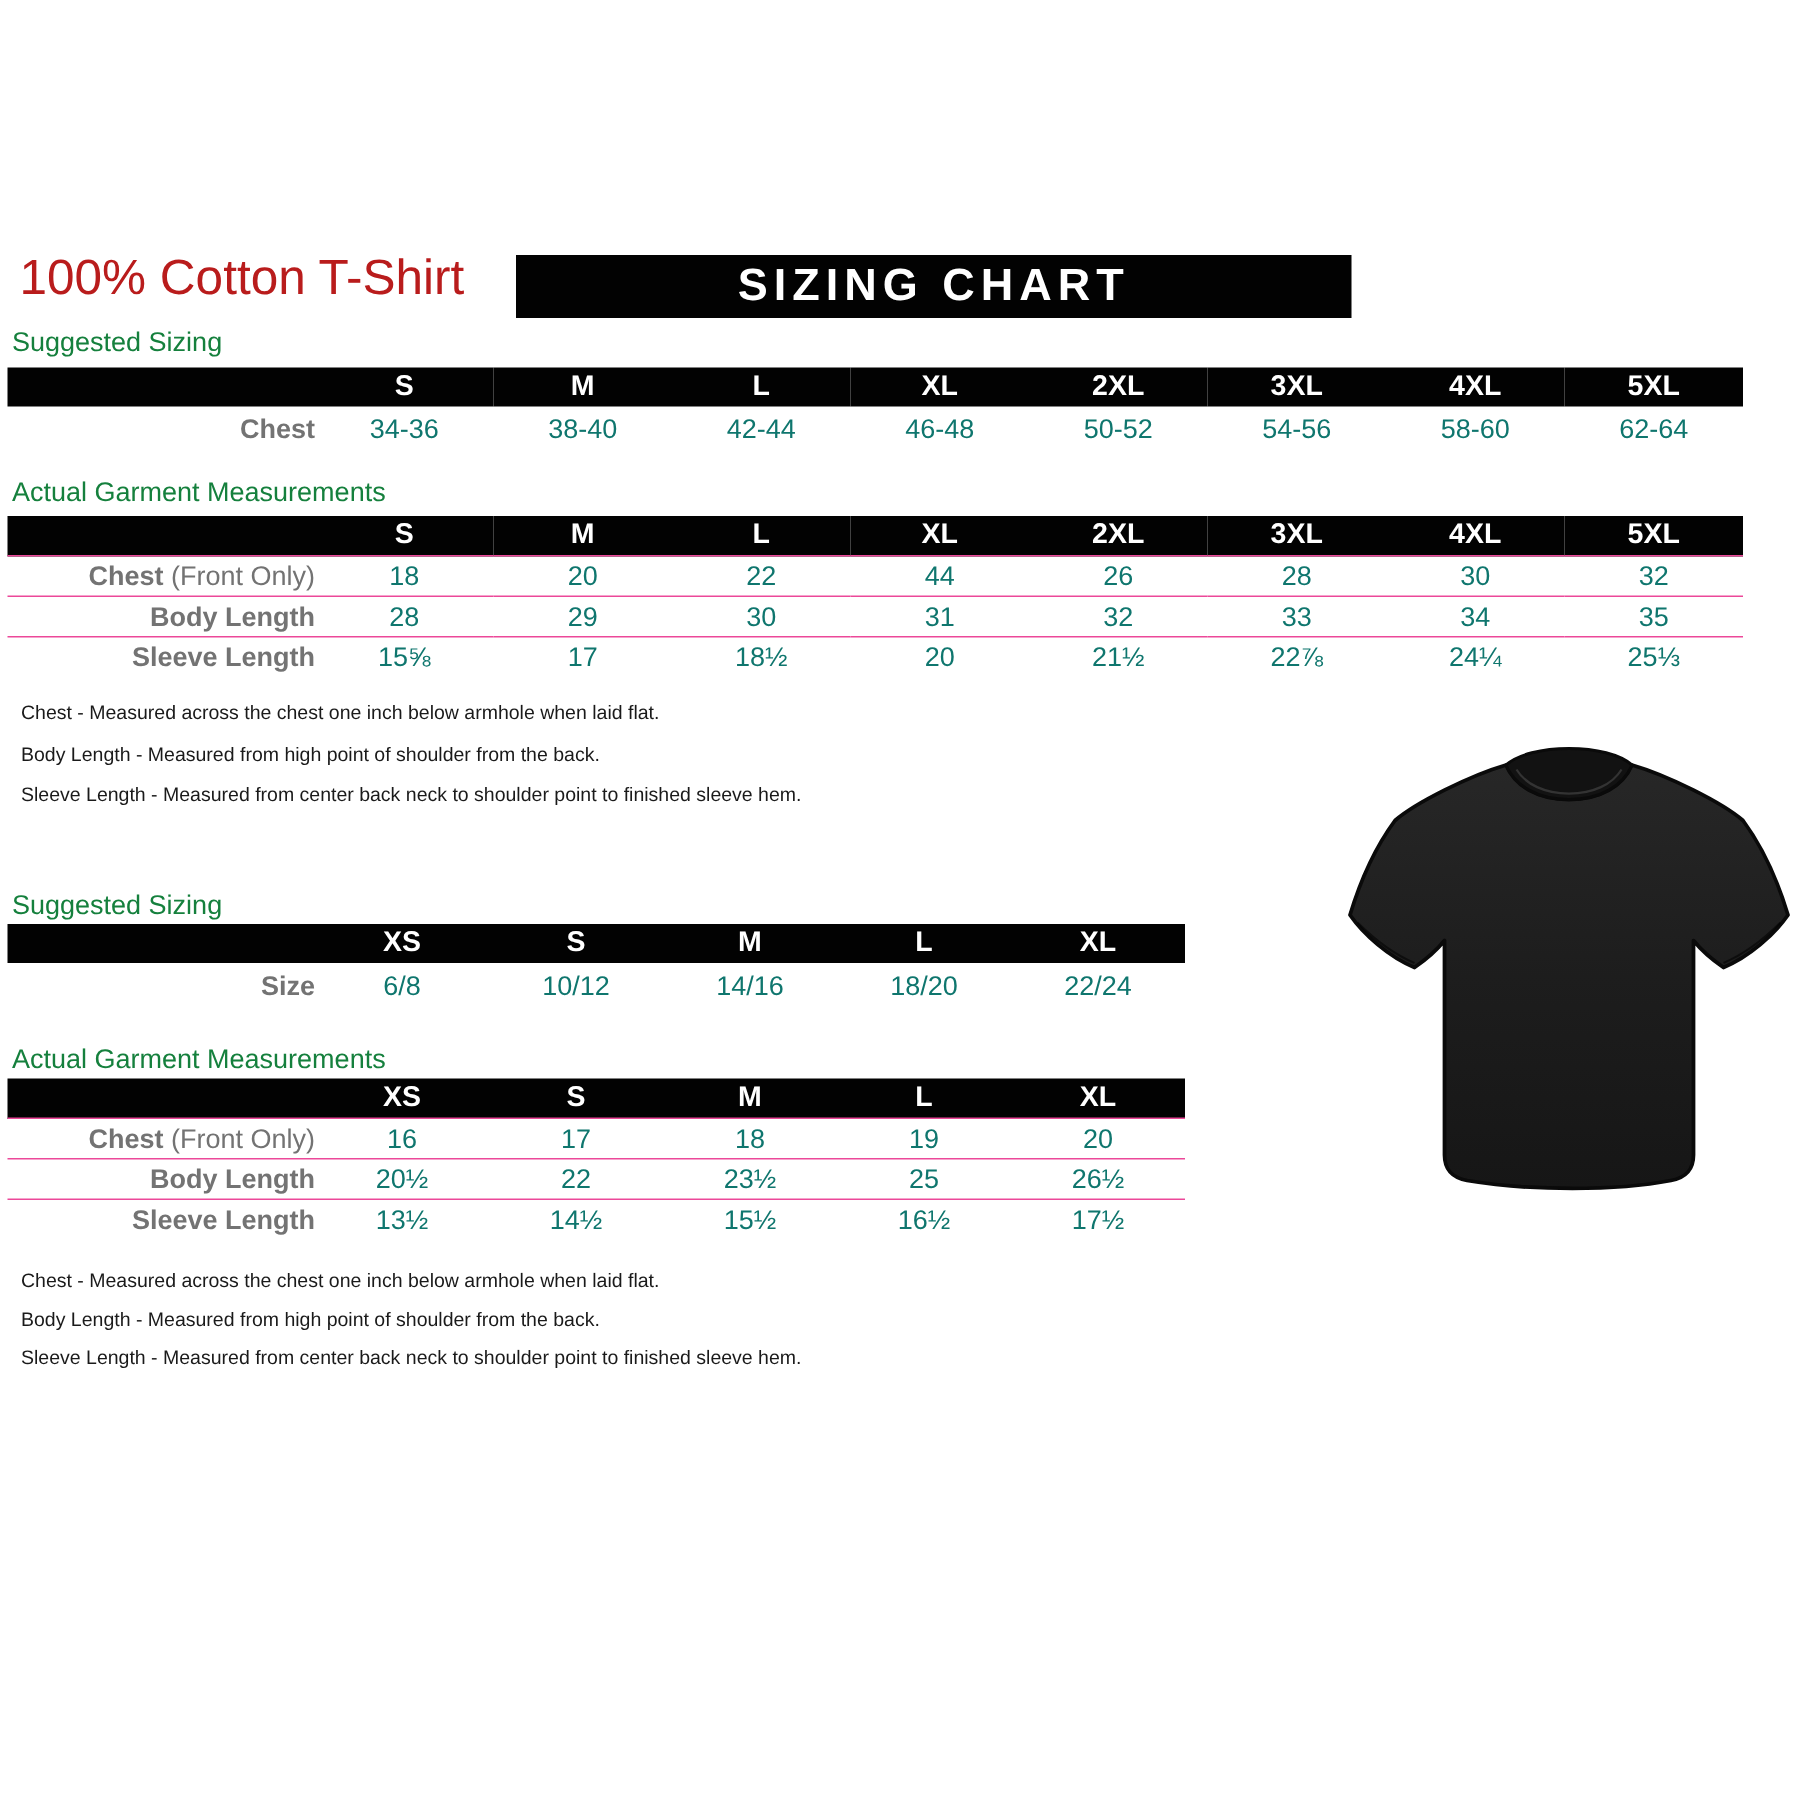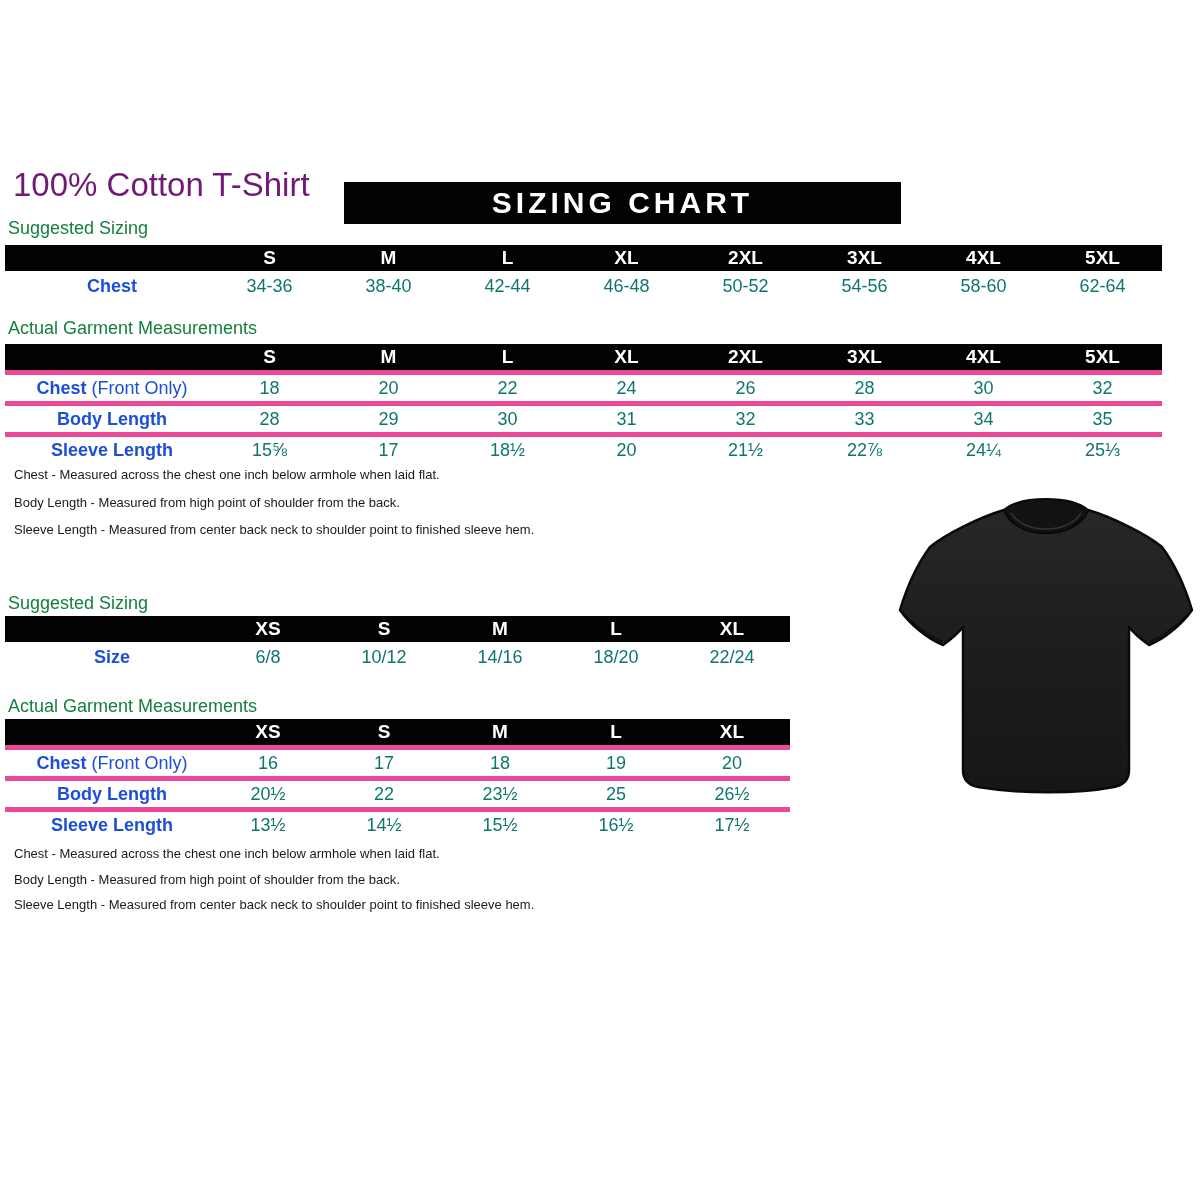--- a/index.html
+++ b/index.html
@@ -1,44 +1,44 @@
 <!DOCTYPE html>
 <html><head>
 <meta charset="utf-8">
 <style>
   html,body{margin:0;padding:0;background:#fff;}
   .canvas{position:relative;width:1200px;height:1200px;background:#ffffff;overflow:hidden;
           font-family:"Liberation Sans", sans-serif;color:#111;}
   .abs{position:absolute;}
-  .title{font-size:33px;font-weight:400;color:#701a75;white-space:nowrap;}
+  .title{font-size:33px;font-weight:400;color:#b91c1c;white-space:nowrap;}
   .title-bold{font-size:30px;font-weight:700;color:#0b0b0b;white-space:nowrap;}
   .banner{background:#020202;color:#fff;display:flex;align-items:center;justify-content:center;
           font-size:30px;font-weight:700;letter-spacing:4px;white-space:nowrap;}
   .sec-label{font-size:18px;color:#15803d;white-space:nowrap;}
   table.tbl{position:absolute;border-collapse:collapse;table-layout:fixed;}
   .tbl th{background:#020202;color:#ffffff;font-weight:700;font-size:19px;height:26px;
           padding:0;text-align:center;vertical-align:middle;}
   .tbl td{font-size:18px;text-align:center;color:#0f766e;padding:0;height:30px;vertical-align:middle;}
-  .tbl td.rl{text-align:center;padding-left:9px;font-weight:700;color:#1d4ed8;white-space:nowrap;}
+  .tbl td.rl{text-align:right;padding-left:9px;font-weight:700;color:#737373;white-space:nowrap;}
   .rl .sfx{font-weight:400;}
   table.gt td{height:26px;}
-  table.gt tbody tr{border-top:5px solid #ec4899;}
+  table.gt tbody tr{border-top:1px solid #ec4899;}
   .notes div{font-size:13px;color:#1a1a1a;white-space:nowrap;}
   .notes-adult div{line-height:27.5px;}
   .notes-youth div{line-height:25.5px;}
   .tee{position:absolute;left:893px;top:486px;width:306px;height:316px;}
 </style>
 </head>
 <body>
 
 <div class="canvas">
 
   <div class="abs title" style="left:13px;top:166px;">100% Cotton T-Shirt</div>
 
-  <div class="abs banner" style="left:344px;top:182px;width:557px;height:42px;">SIZING CHART</div>
+  <div class="abs banner" style="left:344px;top:170px;width:557px;height:42px;">SIZING CHART</div>
 
   <div class="abs sec-label" style="left:8px;top:218px;">Suggested Sizing</div>
 
   <table class="tbl" style="left:5px;top:245px;">
     <colgroup>
       <col style="width:205px;">
         <col style="width:119px;">
         <col style="width:119px;">
         <col style="width:119px;">
       <col style="width:119px;">
@@ -101,21 +101,21 @@
         <th>4XL</th>
         <th>5XL</th>
       </tr>
     </thead>
     <tbody>
       <tr>
         <td class="rl"><span>Chest</span><span class="sfx"> (Front Only)</span></td>
         <td>18</td>
         <td>20</td>
         <td>22</td>
-        <td>24</td>
+        <td>44</td>
         <td>26</td>
         <td>28</td>
         <td>30</td>
         <td>32</td>
       </tr>
       <tr>
         <td class="rl">Body Length</td>
         <td>28</td>
         <td>29</td>
         <td>30</td>

